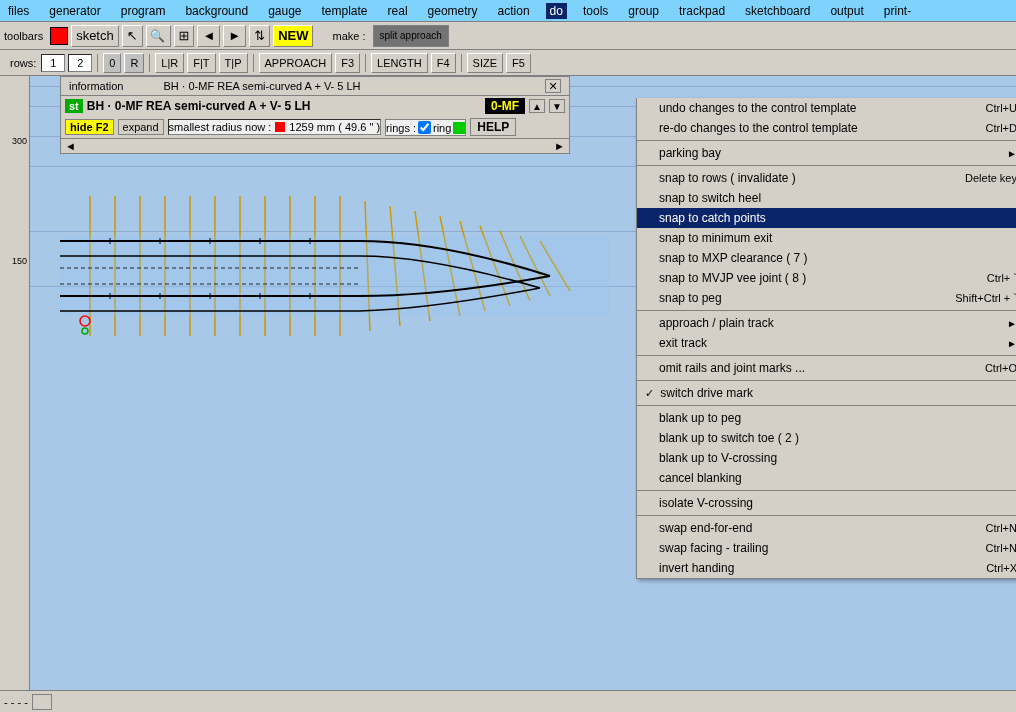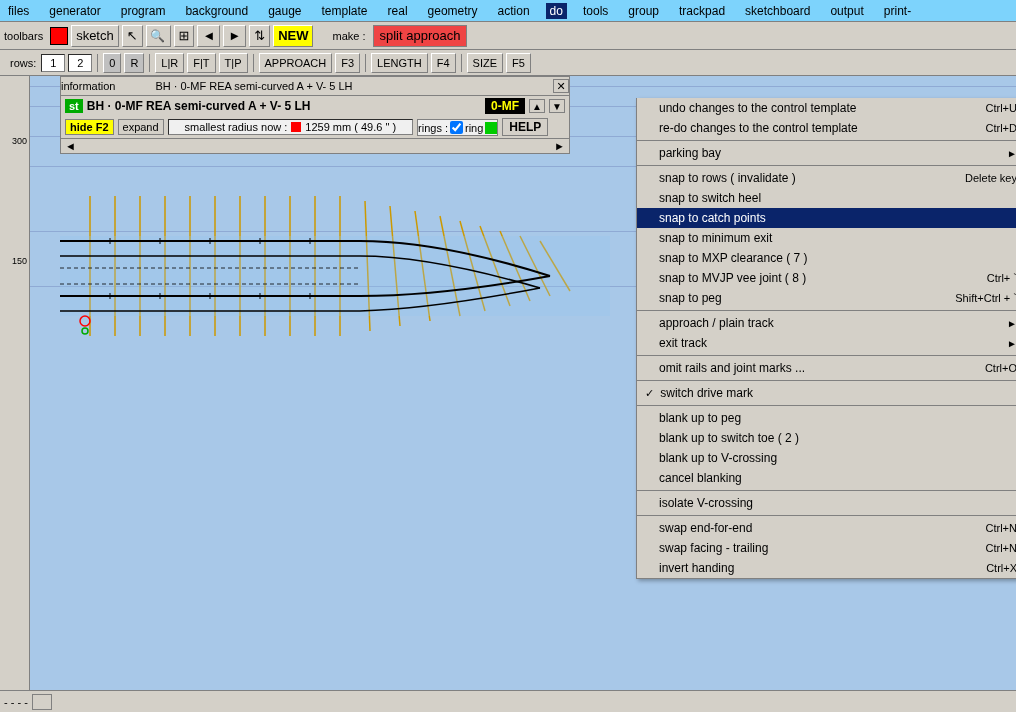--- a/index.html
+++ b/index.html
@@ -59,24 +59,24 @@
       min-width: 20px;
       display: flex;
       align-items: center;
       justify-content: center;
     }
     .toolbar-btn.highlight {
       background: #ffff00;
       font-weight: bold;
     }
     .toolbar-btn.split-approach {
-      background: #ef4444;
+      background: #737373;
       border: 1px solid #808080;
       padding: 1px 6px;
-      font-size: 13px;
+      font-size: 10px;
     }
     .toolbar-color {
       width: 20px;
       height: 20px;
       border: 1px solid #808080;
     }
 
     
     .toolbar2 {
       display: flex;
@@ -152,21 +152,21 @@
       top: 0;
       left: 30px;
       width: 510px;
       background: #d4d0c8;
       border: 1px solid #808080;
       z-index: 10;
     }
     .info-panel-header {
       display: flex;
       background: #d4d0c8;
-      padding: 2px 0;
+      padding: 2px 8px;
       gap: 20px;
       border-bottom: 1px solid #808080;
       align-items: center;
     }
     .info-panel-title {
       font-size: 11px;
       color: #000;
     }
     .info-panel-close {
       margin-left: auto;
@@ -237,21 +237,21 @@
     .info-expand-btn {
       background: #d4d0c8;
       border: 1px solid #808080;
       padding: 1px 4px;
       font-size: 11px;
       cursor: pointer;
     }
     .info-radius-box {
       background: #f0f0f0;
       border: 1px inset #808080;
-      padding: 1px 16px;
+      padding: 1px 0;
       font-size: 11px;
       display: flex;
       align-items: center;
       gap: 4px;
     }
     .radius-red-sq {
       width: 10px;
       height: 10px;
       background: #ff0000;
       display: inline-block;

